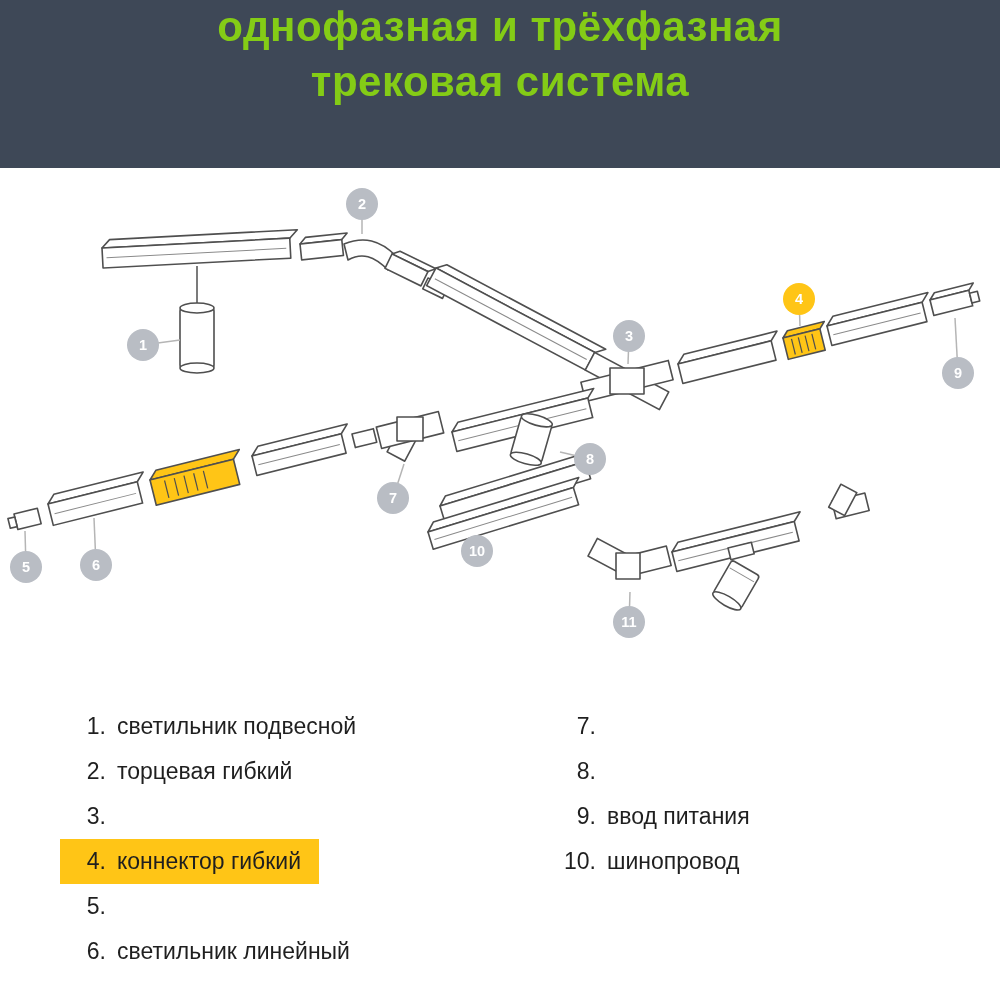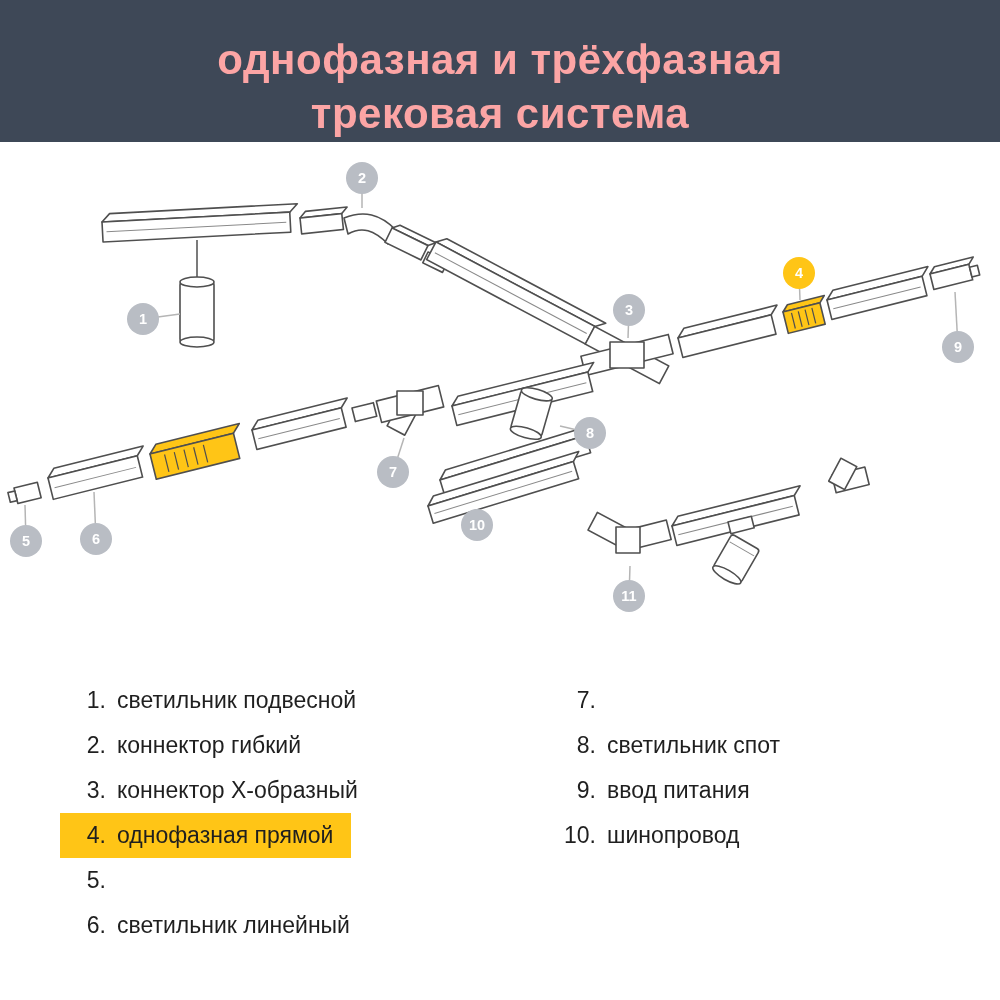--- a/index.html
+++ b/index.html
@@ -1,19 +1,19 @@
 <!DOCTYPE html>
 <html style="--accent: #ffc516; --header-bg: #3e4857; --badge: #b9bdc4;"><head>
 <meta charset="utf-8">
 <style>
   :root{ --accent:#ffc516; --header-bg:#3e4857; --badge:#b9bdc4; }
   *{margin:0;padding:0;box-sizing:border-box}
   html,body{width:1000px;height:1000px;background:#fff;font-family:"Liberation Sans",sans-serif}
   .page{width:1000px;height:1000px;overflow:hidden;background:#fff}
-  .header{height:142px;background:var(--header-bg);color:#fca5a5;display:flex;align-items:flex-end;justify-content:center;text-align:center}
+  .header{height:168px;background:var(--header-bg);color:#84cc16;display:flex;align-items:flex-start;justify-content:center;text-align:center}
   .header h1{font-size:42px;font-weight:700;line-height:1.3;letter-spacing:.5px}
   .diagram{position:relative;height:510px}
   .diagram svg{display:block;width:1000px;height:510px}
   .part{fill:#ffffff;stroke:#4f4f4f;stroke-width:1.6;stroke-linejoin:round}
   .part-yellow{fill:var(--accent);stroke:#4f4f4f;stroke-width:1.6;stroke-linejoin:round}
   .detail{stroke:#8a8a8a;stroke-width:1;fill:none}
   .rib{stroke:#4f4f4f;stroke-width:1.2}
   .cord{stroke:#4f4f4f;stroke-width:1.5}
   .leader{stroke:#b5b5b5;stroke-width:1.5}
   .badge-num{fill:#fff;font-weight:700;font-size:14.5px;text-anchor:middle;font-family:"Liberation Sans",sans-serif}
@@ -258,45 +258,43 @@
   </div>
 
   <div class="legend">
     <div class="col-left" id="legend-left">
         <div class="legend-row">
           <span class="num">1.</span>
           <span class="lbl">светильник подвесной</span>
         </div>
         <div class="legend-row">
           <span class="num">2.</span>
-          <span class="lbl">коннектор гибкий</span>
+          <span class="lbl">торцевая гибкий</span>
         </div>
         <div class="legend-row">
           <span class="num">3.</span>
-          <span class="lbl">коннектор X-образный</span>
         </div>
         <div class="legend-row hl">
           <span class="num">4.</span>
-          <span class="lbl">однофазная прямой</span>
+          <span class="lbl">коннектор гибкий</span>
         </div>
         <div class="legend-row">
           <span class="num">5.</span>
         </div>
         <div class="legend-row">
           <span class="num">6.</span>
           <span class="lbl">светильник линейный</span>
         </div>
       </div>
     <div class="col-right" id="legend-right">
         <div class="legend-row">
           <span class="num">7.</span>
         </div>
         <div class="legend-row">
           <span class="num">8.</span>
-          <span class="lbl">светильник спот</span>
         </div>
         <div class="legend-row">
           <span class="num">9.</span>
           <span class="lbl">ввод питания</span>
         </div>
         <div class="legend-row">
           <span class="num">10.</span>
           <span class="lbl">шинопровод</span>
         </div>
       </div>

